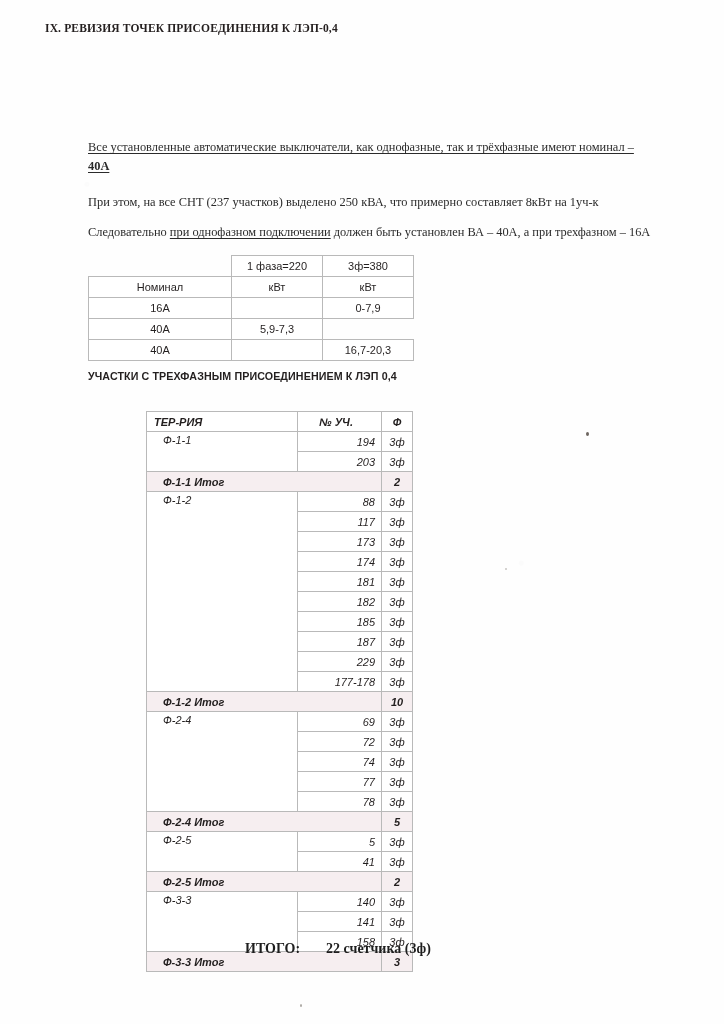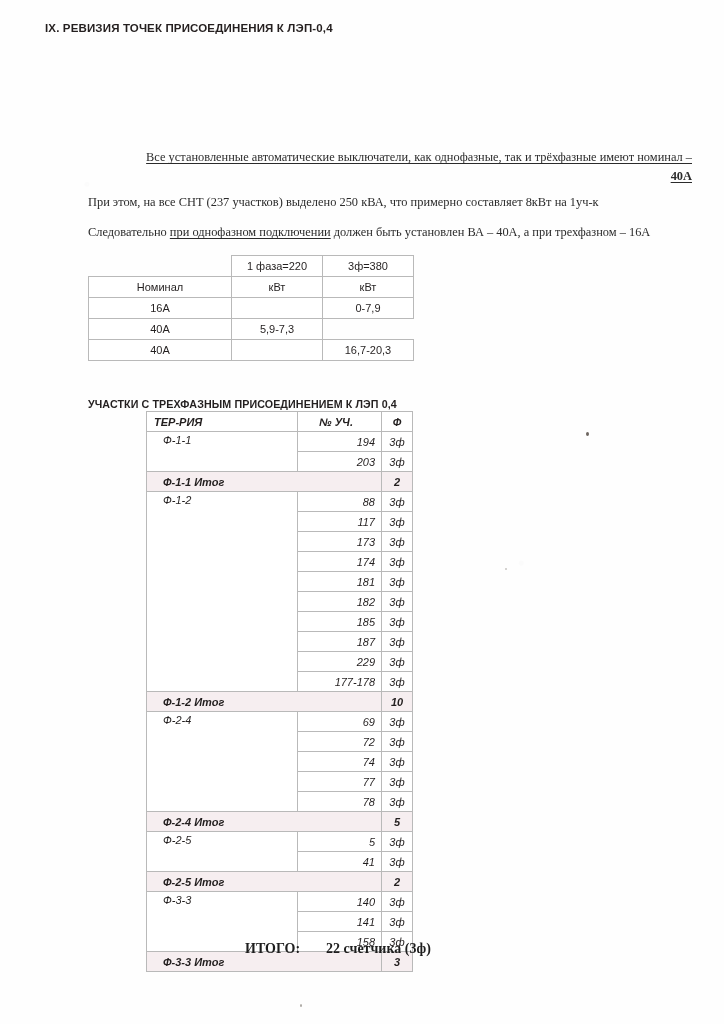--- a/index.html
+++ b/index.html
@@ -27,41 +27,41 @@
       radial-gradient(circle at 12% 18%, rgba(0,0,0,0.012) 0 2px, rgba(0,0,0,0) 3px),
       radial-gradient(circle at 72% 55%, rgba(0,0,0,0.012) 0 2px, rgba(0,0,0,0) 3px),
       radial-gradient(circle at 40% 88%, rgba(0,0,0,0.01) 0 2px, rgba(0,0,0,0) 3px);
   }
 
   
   .doc-heading {
     position: absolute;
     left: 45px;
     top: 22px;
-    font-family: Liberation Sans, sans-serif;
+    font-family: Liberation Serif, serif;
     font-weight: bold;
     font-size: 11.5px;
     letter-spacing: 0.15px;
     color: #241f1f;
     white-space: nowrap;
   }
 
   
   .para {
     position: absolute;
     left: 88px;
     width: 604px;
     font-family: "Liberation Serif", "DejaVu Serif", serif;
     font-size: 12.4px;
     line-height: 18.6px;
     color: #2b2b2b;
     text-align: left;
   }
   .para.p1 { top: 68px; }
-  .para.p2 { top: 136px; text-align: right; }
+  .para.p2 { top: 126px; }
   .para.p3 { top: 181px; }
   .para.p4 { top: 211px; }
 
   .u { text-decoration: underline; text-underline-offset: 2px; }
   .b { font-weight: bold; }
 
   
   table.doc-table {
     border-collapse: collapse;
     font-family: "Liberation Sans", "DejaVu Sans", sans-serif;
@@ -92,21 +92,21 @@
   #table-nominal .c-p3   { width: 78px; }
   #table-nominal .blank-cell {
     border: none;
     background: transparent;
   }
 
   
   .subheading {
     position: absolute;
     left: 88px;
-    top: 398px;
+    top: 370px;
     font-family: "Liberation Sans", "DejaVu Sans", sans-serif;
     font-weight: bold;
     font-size: 10.7px;
     letter-spacing: 0.1px;
     color: #231f1f;
     white-space: nowrap;
   }
 
   
   #table-sections {

